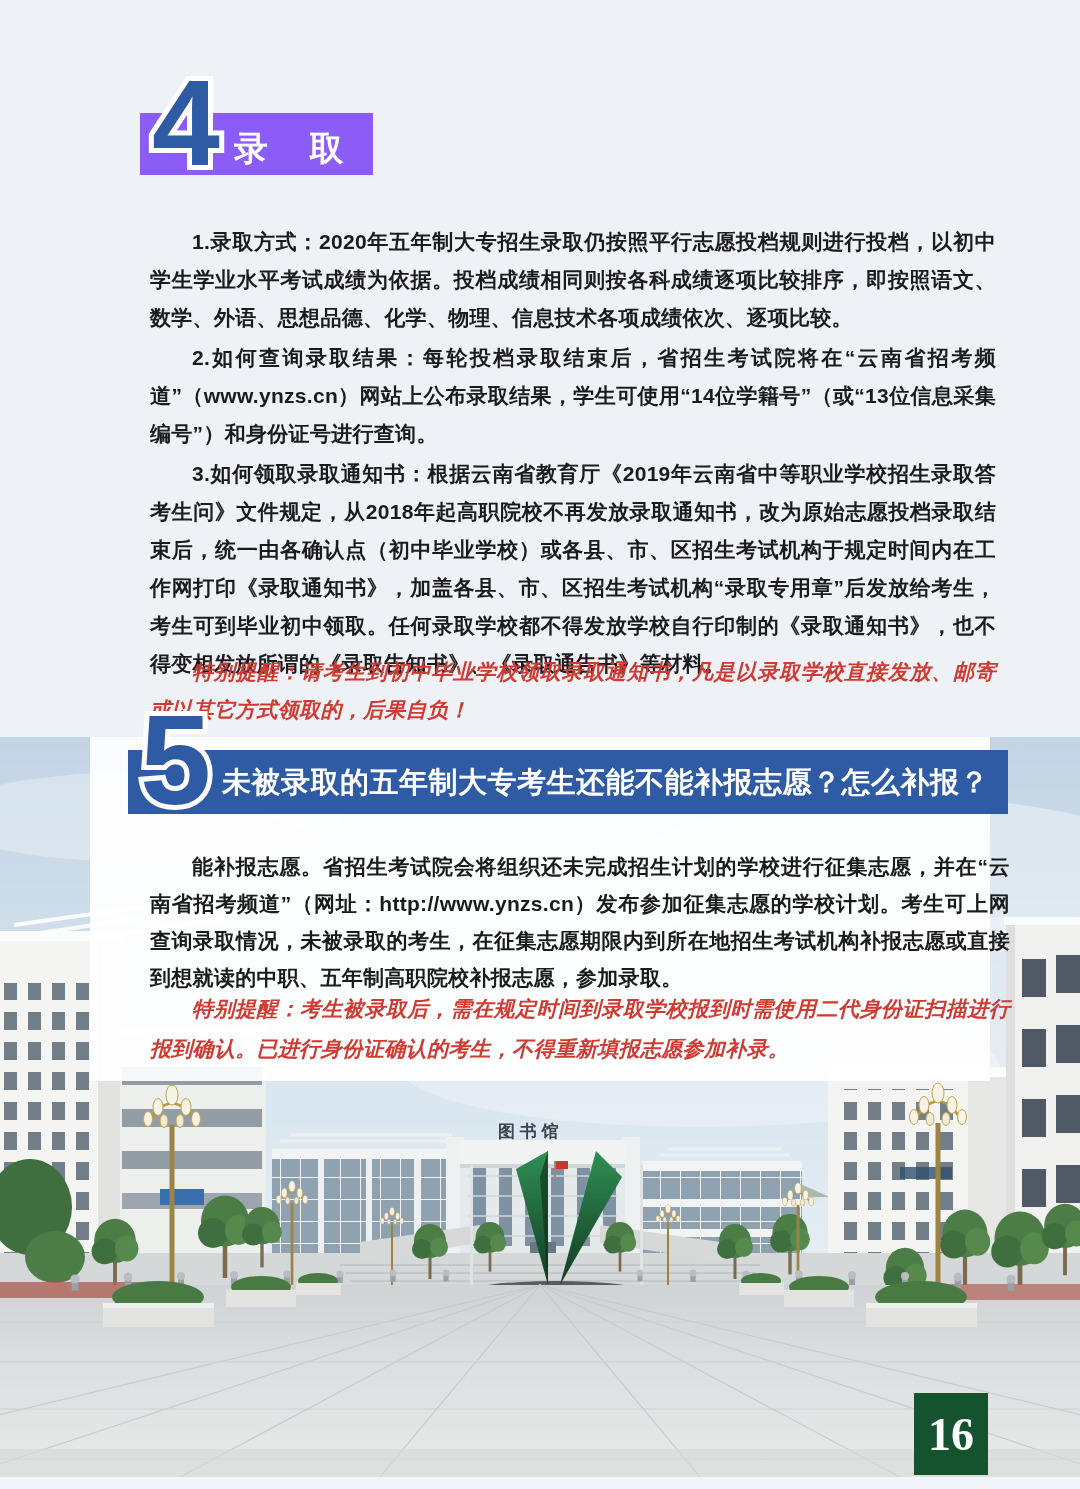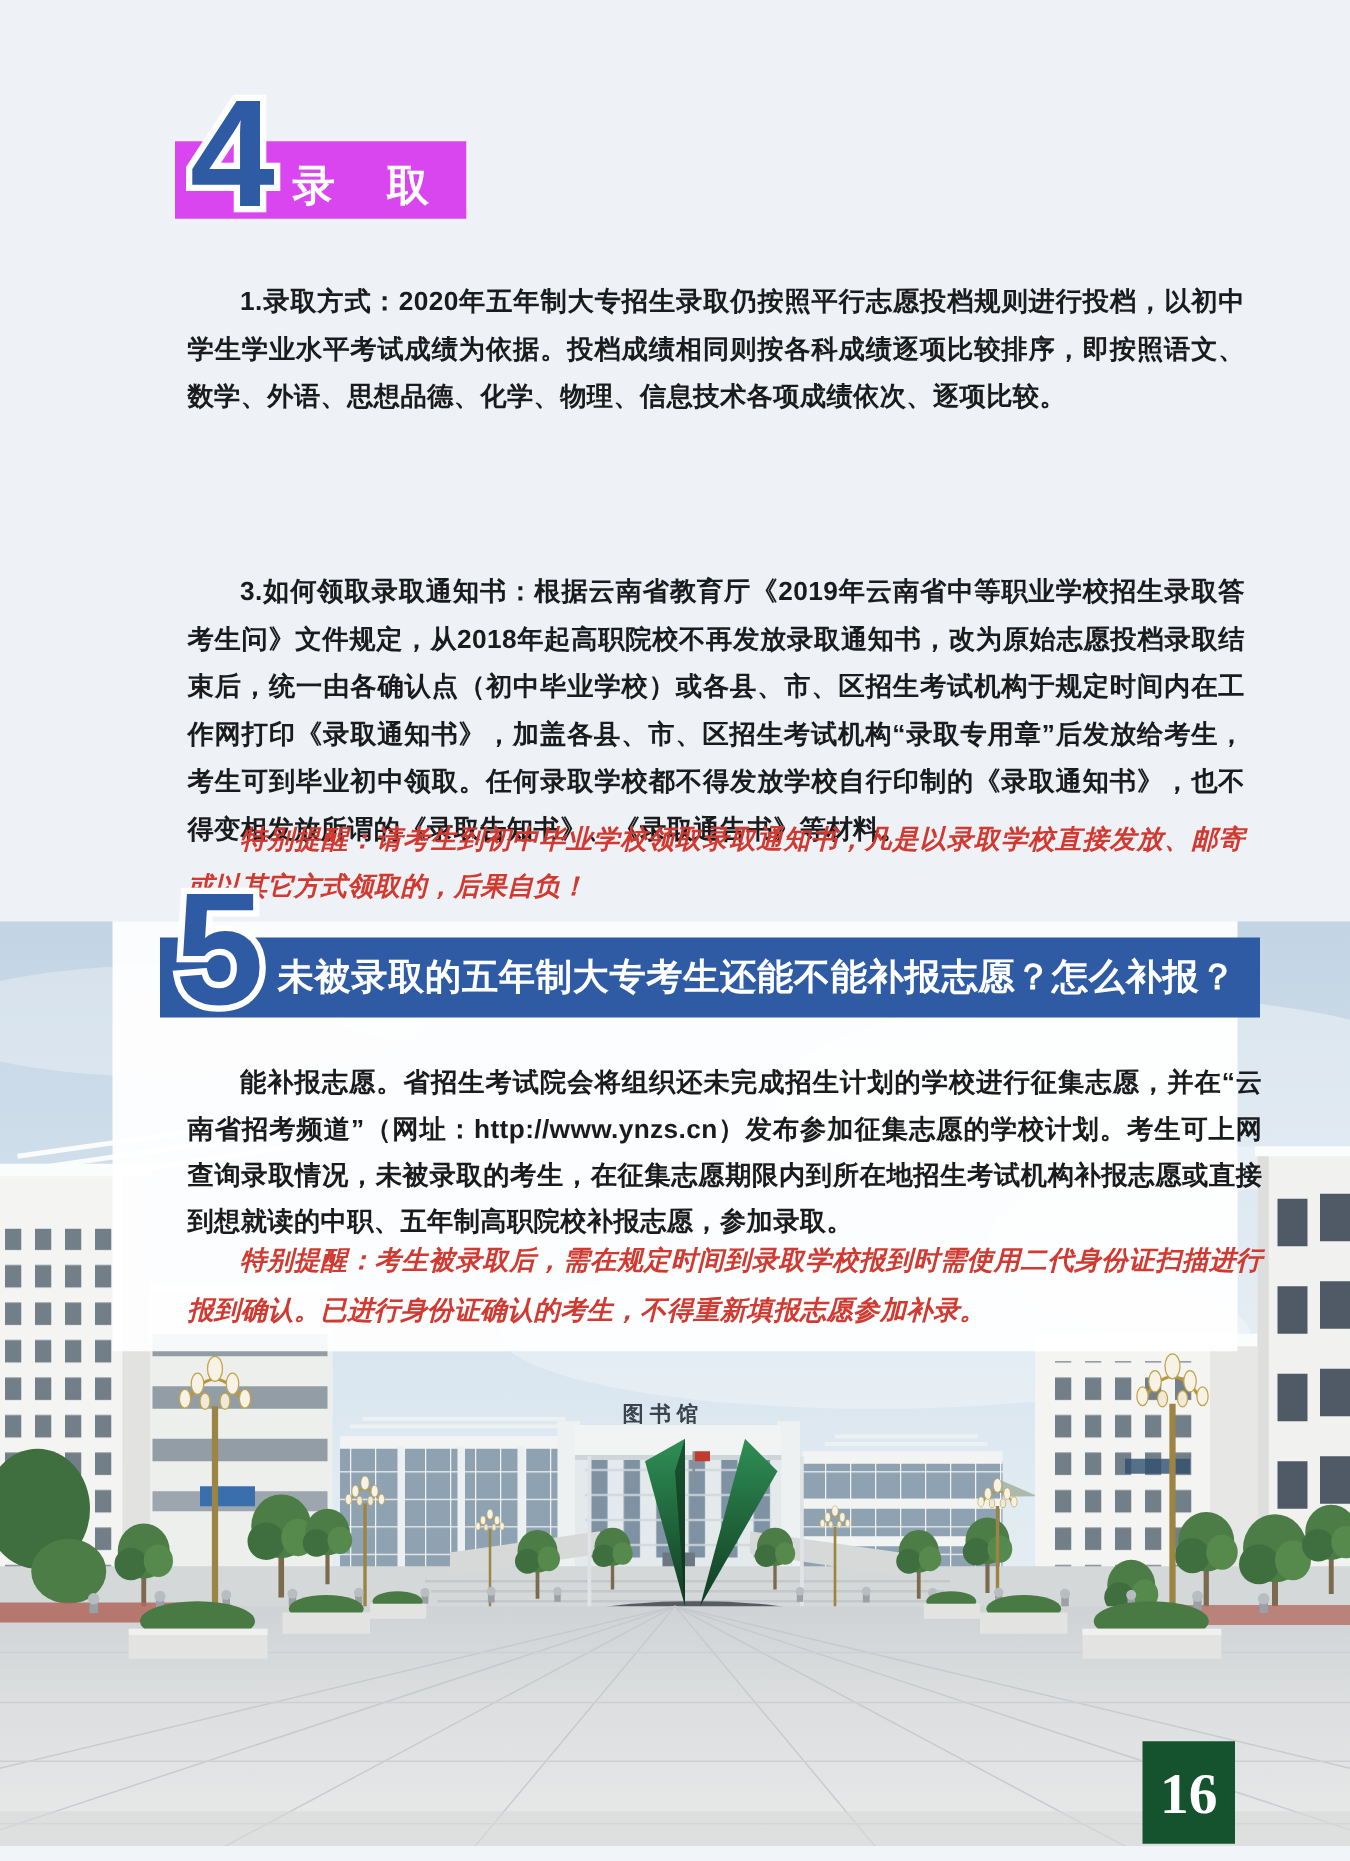--- a/index.html
+++ b/index.html
@@ -6,21 +6,21 @@
   .page{position:relative;width:1080px;height:1489px;background:#eef1f6;overflow:hidden;
         font-family:"Liberation Sans","DejaVu Sans",sans-serif;}
   
   .digit-wrap{position:absolute;z-index:6;line-height:1;font-weight:bold;}
   .digit-wrap span{position:absolute;left:0;top:0;white-space:nowrap;}
   .digit-stroke{color:#2e5ba3;-webkit-text-stroke:10px #ffffff;}
   .digit-fill{color:#2e5ba3;}
   #digit4{left:152px;top:62px;font-size:122px;}
   #digit5{left:140px;top:696px;font-size:128px;}
   
-  .title4-box{position:absolute;left:140px;top:113px;width:233px;height:62px;background:#d946ef;z-index:4;}
+  .title4-box{position:absolute;left:140px;top:113px;width:233px;height:62px;background:#8b5cf6;z-index:4;}
   .title4-box .label{position:absolute;left:94px;top:13px;color:#ffffff;font-size:34px;font-weight:bold;
                      letter-spacing:16px;white-space:nowrap;}
   
   .body-text{position:absolute;left:118px;width:846px;font-size:21px;line-height:38px;color:#1a1b1d;
              font-weight:600;text-indent:2em;text-align:justify;letter-spacing:.3px;z-index:6;margin-left:32px;}
   .reminder{color:#d03a31;line-height:38px;font-style:italic;}
   #p1{top:202px;} #p2{top:318px;} #p3{top:434px;} #r1{top:632px;}
   #p5{top:827px;line-height:37px;width:860px;} #r2{top:968px;line-height:40px;width:860px;}
   
   .bar5{position:absolute;left:128px;top:750px;width:880px;height:64px;background:#2e5ba3;z-index:5;text-align:center;}
@@ -280,20 +280,21 @@
 
   <div class="title4-box">
     <span class="label">录 取</span>
   </div>
   <div class="digit-wrap" id="digit4">
     <span class="digit-stroke">4</span>
     <span class="digit-fill">4</span>
   </div>
 
   <p class="body-text" id="p1">1.录取方式：2020年五年制大专招生录取仍按照平行志愿投档规则进行投档，以初中学生学业水平考试成绩为依据。投档成绩相同则按各科成绩逐项比较排序，即按照语文、数学、外语、思想品德、化学、物理、信息技术各项成绩依次、逐项比较。</p>
+  <p class="body-text" id="p2">2.如何查询录取结果：每轮投档录取结束后，省招生考试院将在“云南省招考频道”（www.ynzs.cn）网站上公布录取结果，学生可使用“14位学籍号”（或“13位信息采集编号”）和身份证号进行查询。</p>
   <p class="body-text" id="p3">3.如何领取录取通知书：根据云南省教育厅《2019年云南省中等职业学校招生录取答考生问》文件规定，从2018年起高职院校不再发放录取通知书，改为原始志愿投档录取结束后，统一由各确认点（初中毕业学校）或各县、市、区招生考试机构于规定时间内在工作网打印《录取通知书》，加盖各县、市、区招生考试机构“录取专用章”后发放给考生，考生可到毕业初中领取。任何录取学校都不得发放学校自行印制的《录取通知书》，也不得变相发放所谓的《录取告知书》、《录取通告书》等材料。</p>
   <p class="body-text reminder" id="r1">特别提醒：请考生到初中毕业学校领取录取通知书，凡是以录取学校直接发放、邮寄或以其它方式领取的，后果自负！</p>
 
   <div class="bar5">
     <span class="label">未被录取的五年制大专考生还能不能补报志愿？怎么补报？</span>
   </div>
   <div class="digit-wrap" id="digit5">
     <span class="digit-stroke">5</span>
     <span class="digit-fill">5</span>
   </div>

